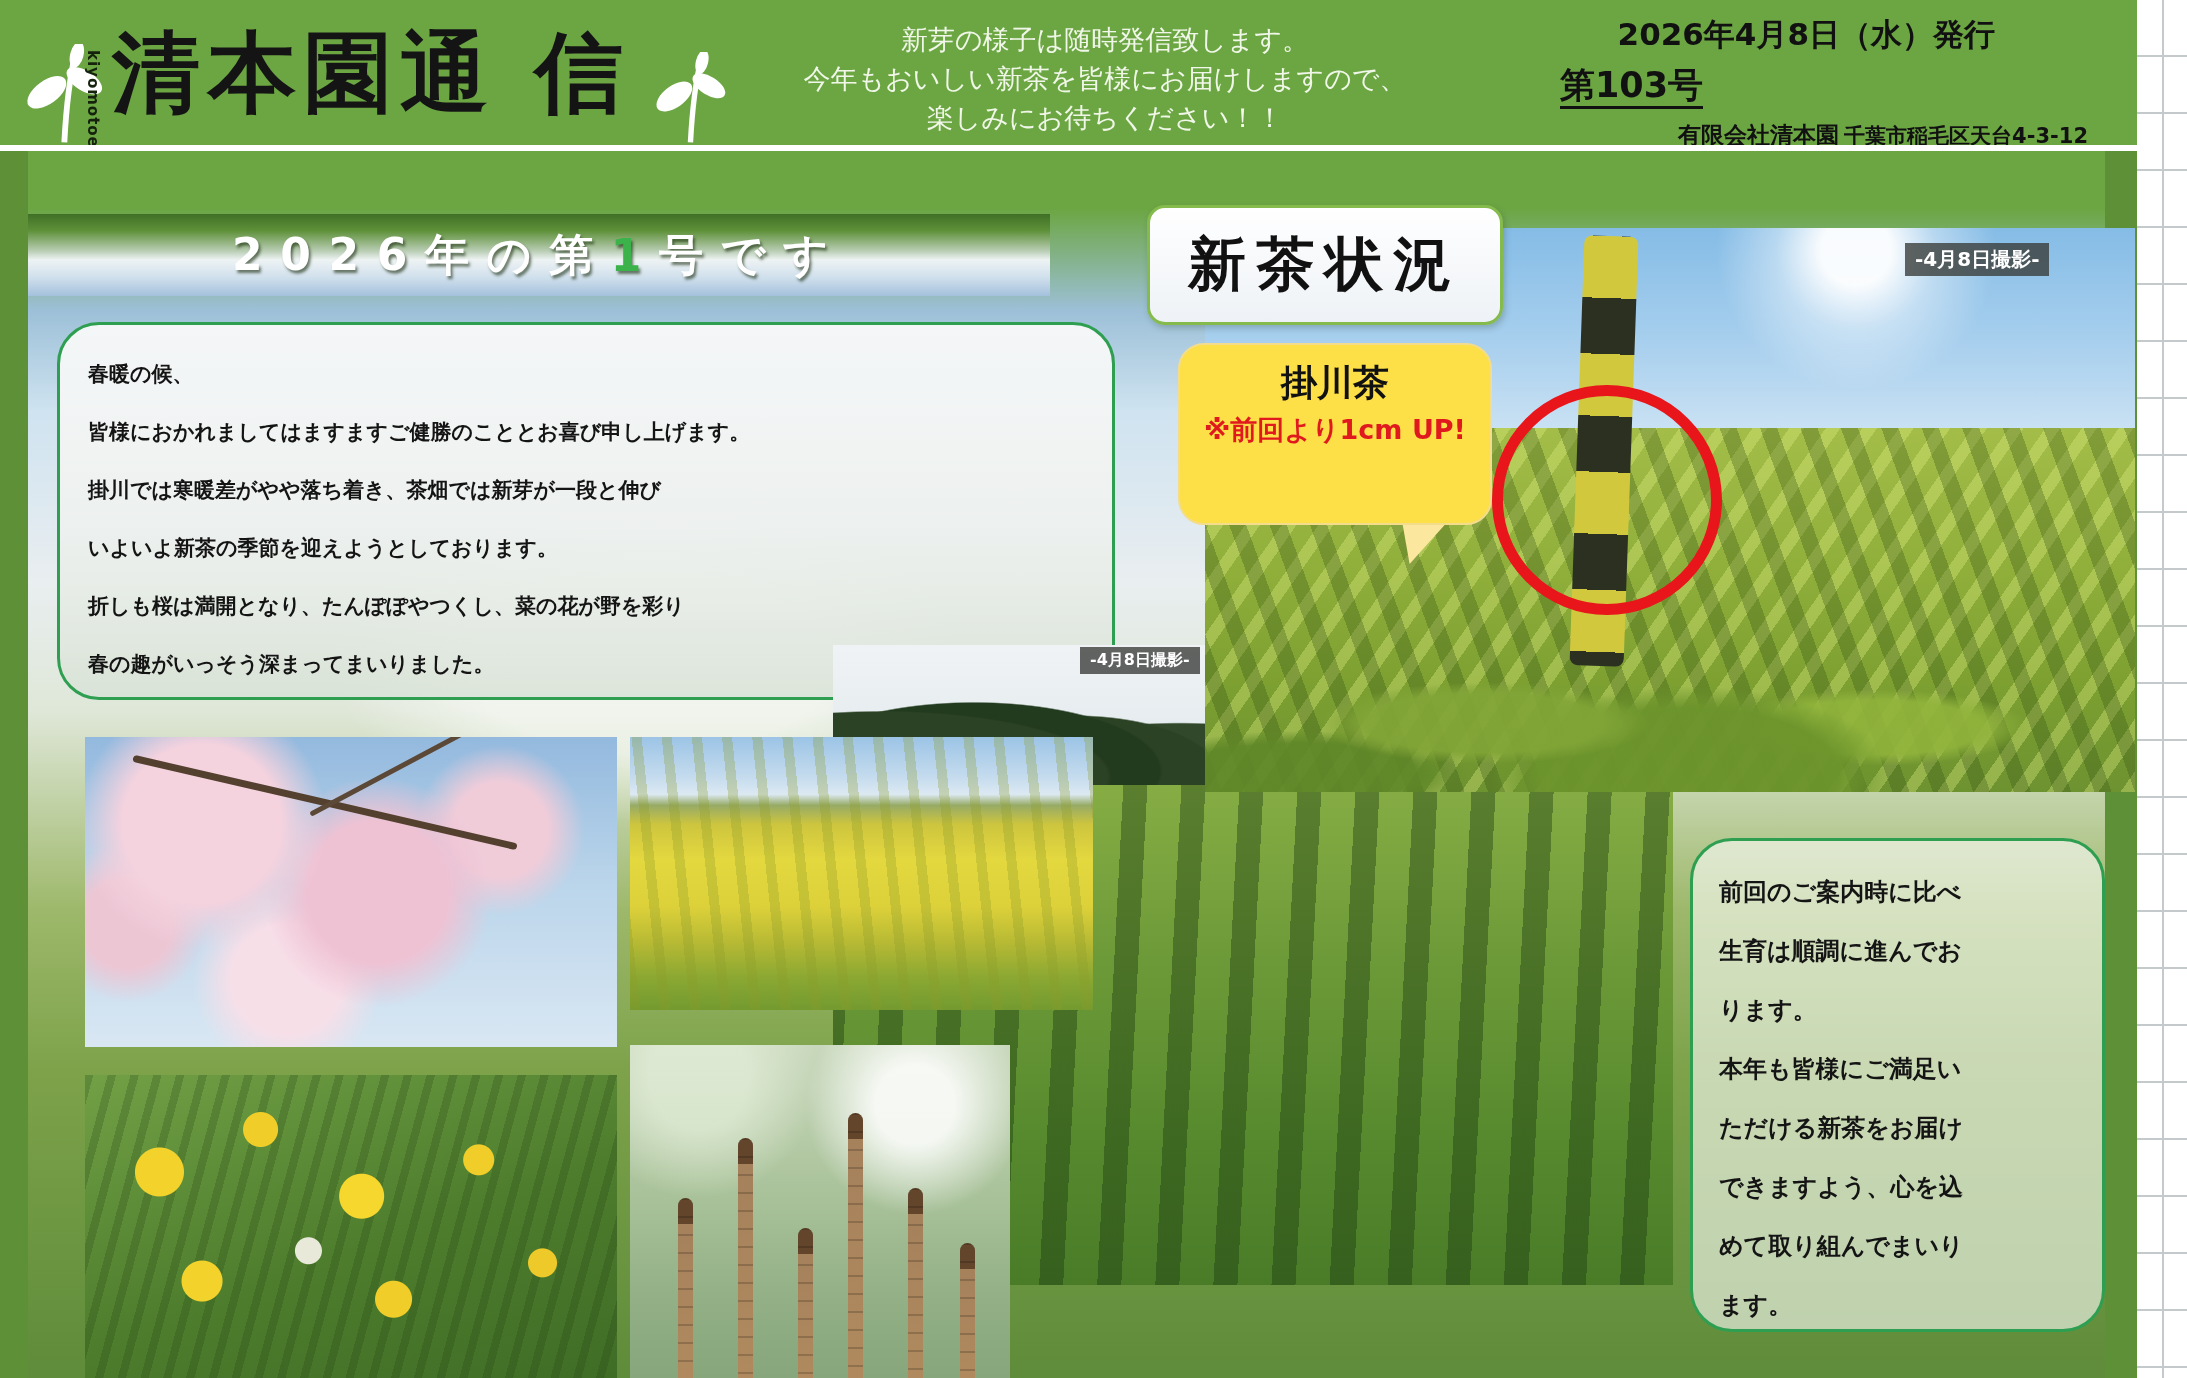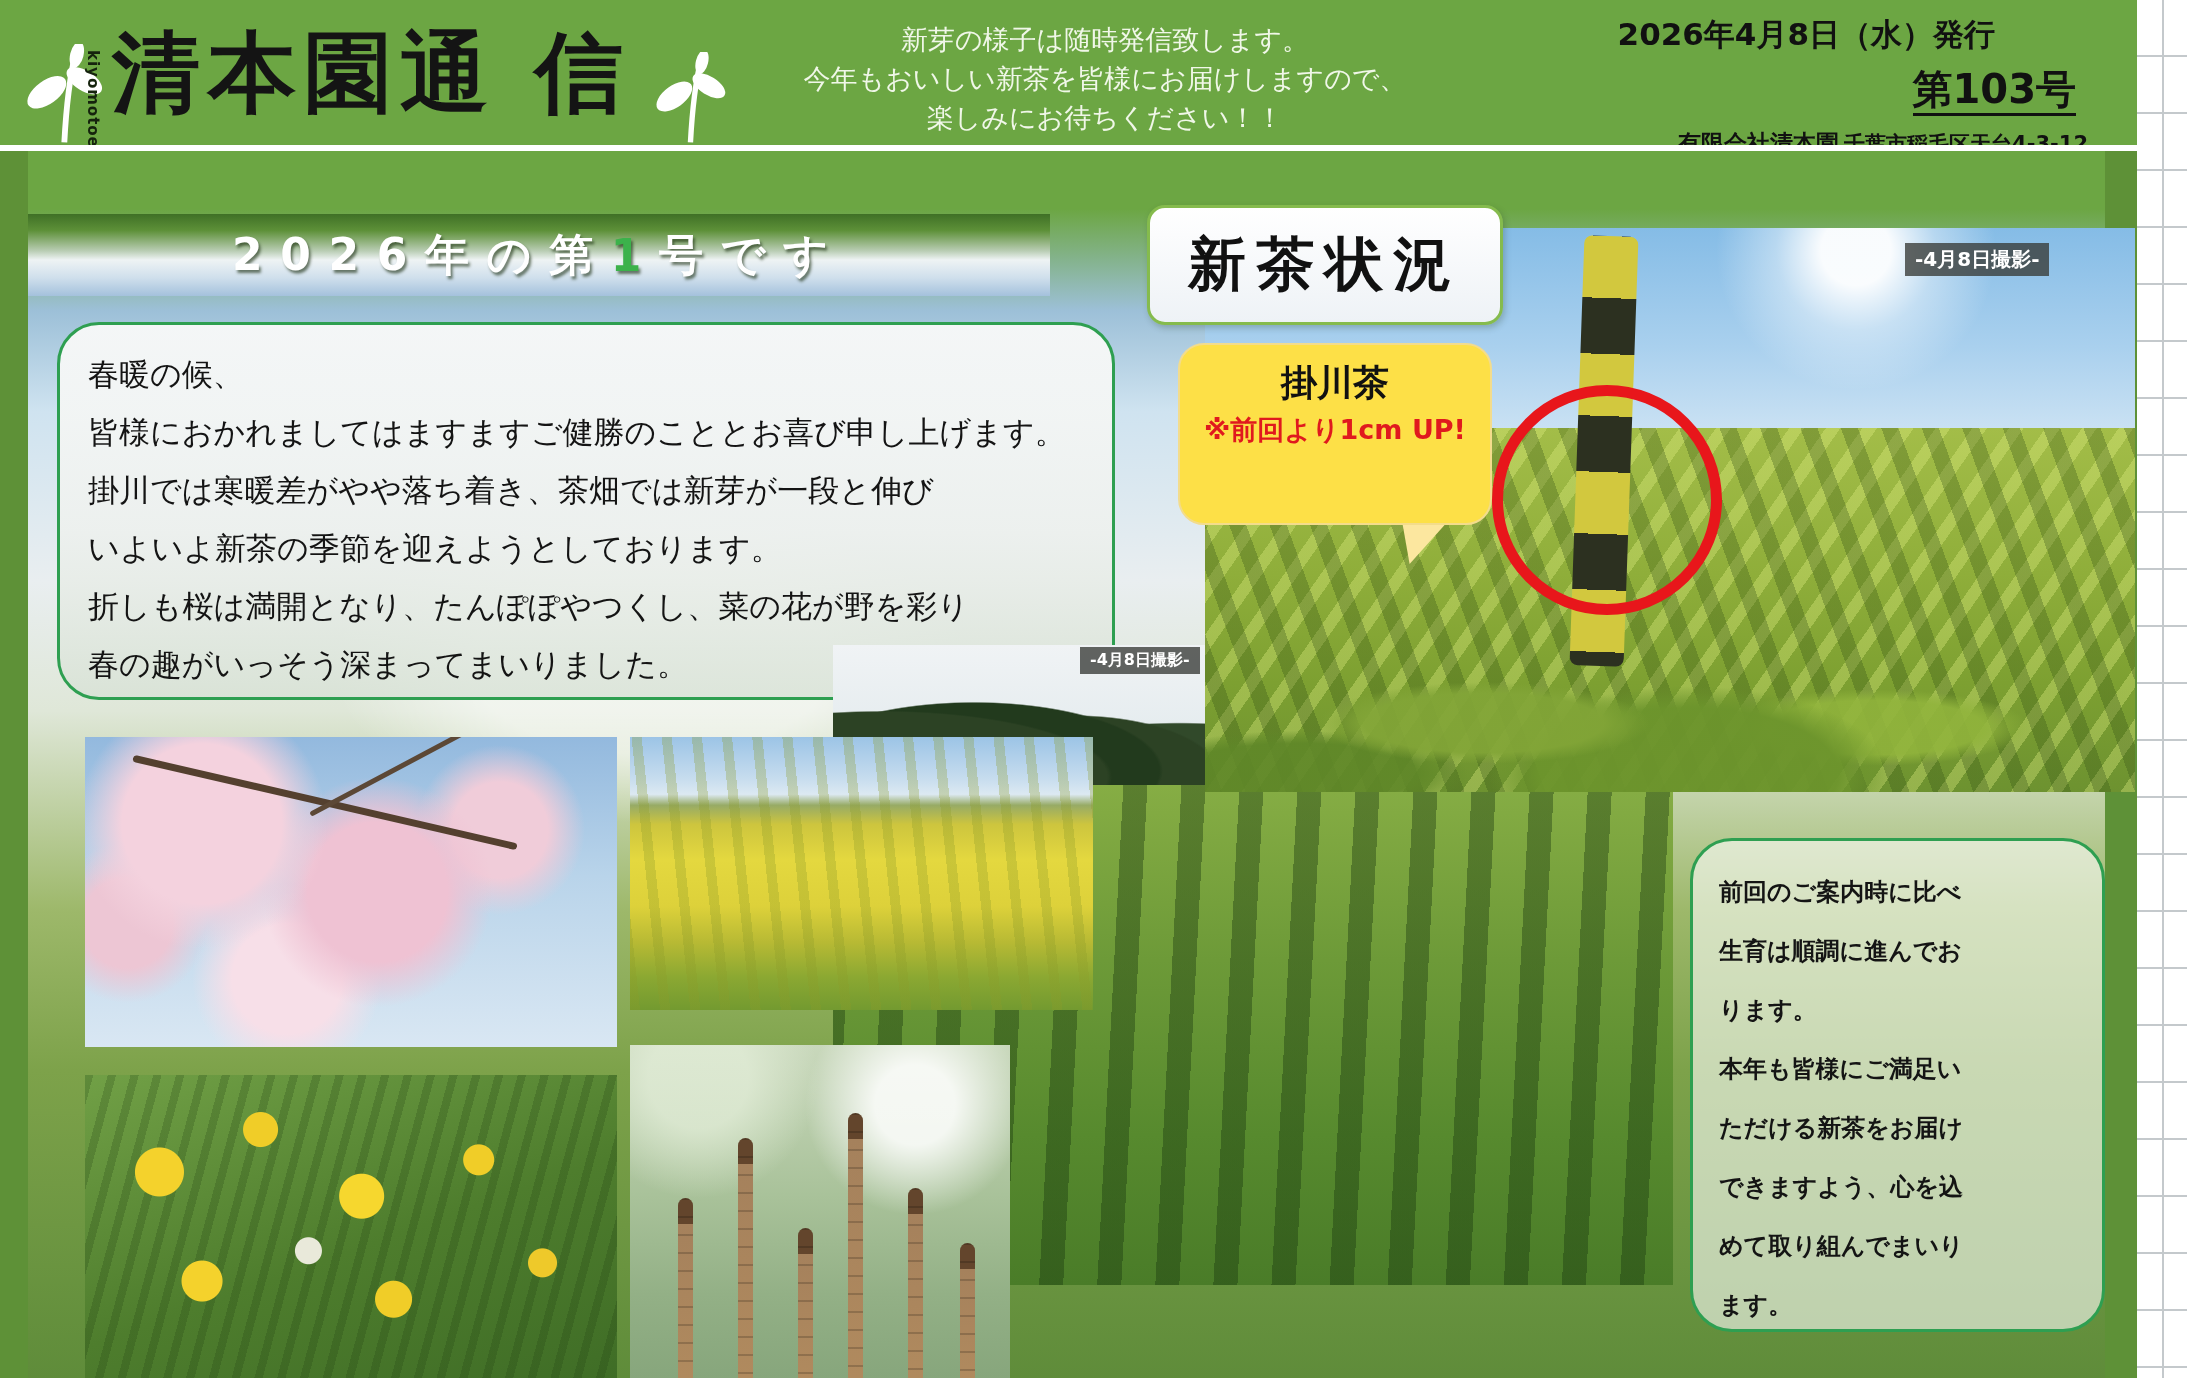--- a/index.html
+++ b/index.html
@@ -11,21 +11,21 @@
   .hdr { position:absolute; left:0; top:0; width:2137px; height:145px; background:#6CA643; }
   .leaf { position:absolute; }
   .romaji { position:absolute; left:84px; top:50px; height:92px; writing-mode:vertical-rl;
             font-size:15px; letter-spacing:1px; color:#15230d; font-weight:600; }
   .title { position:absolute; left:112px; top:14px; font-size:88px; font-weight:700;
            letter-spacing:8px; color:#141414; white-space:nowrap; }
   .announce { position:absolute; left:790px; top:20px; width:630px; text-align:center;
               color:#f0f7e8; font-size:27px; line-height:39px; }
   .hdr-right { position:absolute; left:1560px; top:14px; width:530px; color:#111; }
   .issue-date { text-align:right; padding-right:95px; font-size:31px; font-weight:700; }
-  .issue-no   { text-align:right; padding-right:14px; font-size:40px; font-weight:700; margin-top:6px; }
+  .issue-no   { padding-right:14px; font-size:35px; font-weight:700; margin-top:6px; }
   .issue-no span { border-bottom:3px solid #111; padding-bottom:1px; }
   .company-line { text-align:right; padding-right:2px; margin-top:11px; white-space:nowrap; }
   .company { font-size:23px; font-weight:700; }
   .address { font-size:21px; font-weight:700; }
   .white-sep { position:absolute; left:0; top:145px; width:2137px; height:6px; background:#ffffff; }
 
   
   .bg { position:absolute; left:28px; top:151px; width:2077px; height:1227px;
         background:
           radial-gradient(ellipse at 30% 42%, rgba(255,255,255,0.55) 0 180px, rgba(255,255,255,0) 320px),
@@ -37,21 +37,21 @@
             display:flex; align-items:center; justify-content:center; white-space:nowrap;
             background:linear-gradient(180deg,#3f7026 0%,#5d9038 20%,#b9cdb4 45%,#eef3f4 56%,#cfdfec 78%,#a4c1dc 100%); }
   .banner span { font-size:44px; font-weight:700; letter-spacing:0.40em;
                  color:#ffffff; text-shadow:2px 3px 3px rgba(20,40,10,0.6); }
   .banner span.g { color:#3CB24B; }
 
   
   .greet { position:absolute; left:57px; top:322px; width:1058px; height:378px;
            border:3px solid #2E9F51; border-radius:42px; padding:20px 0 0 28px;
            background:linear-gradient(180deg,rgba(250,250,249,0.93) 0%,rgba(238,241,238,0.88) 55%,rgba(216,226,214,0.82) 100%); }
-  .greet div { font-size:31px; font-weight:400; color:#141414; line-height:58px; white-space:nowrap; }
+  .greet div { font-size:21px; font-weight:700; color:#141414; line-height:58px; white-space:nowrap; }
 
   
   .photo { position:absolute; overflow:hidden; }
   .ph-cherry { left:85px; top:737px; width:532px; height:310px;
     background:
       radial-gradient(circle at 22% 28%, #f4d2de 0 80px, rgba(244,210,222,0) 125px),
       radial-gradient(circle at 55% 50%, #efc2d3 0 70px, rgba(239,194,211,0) 115px),
       radial-gradient(circle at 38% 78%, #f7dfe8 0 55px, rgba(247,223,232,0) 95px),
       radial-gradient(circle at 78% 30%, #f0ccd9 0 48px, rgba(240,204,217,0) 85px),
       radial-gradient(circle at 8% 60%,  #edc6d4 0 45px, rgba(237,198,212,0) 80px),

